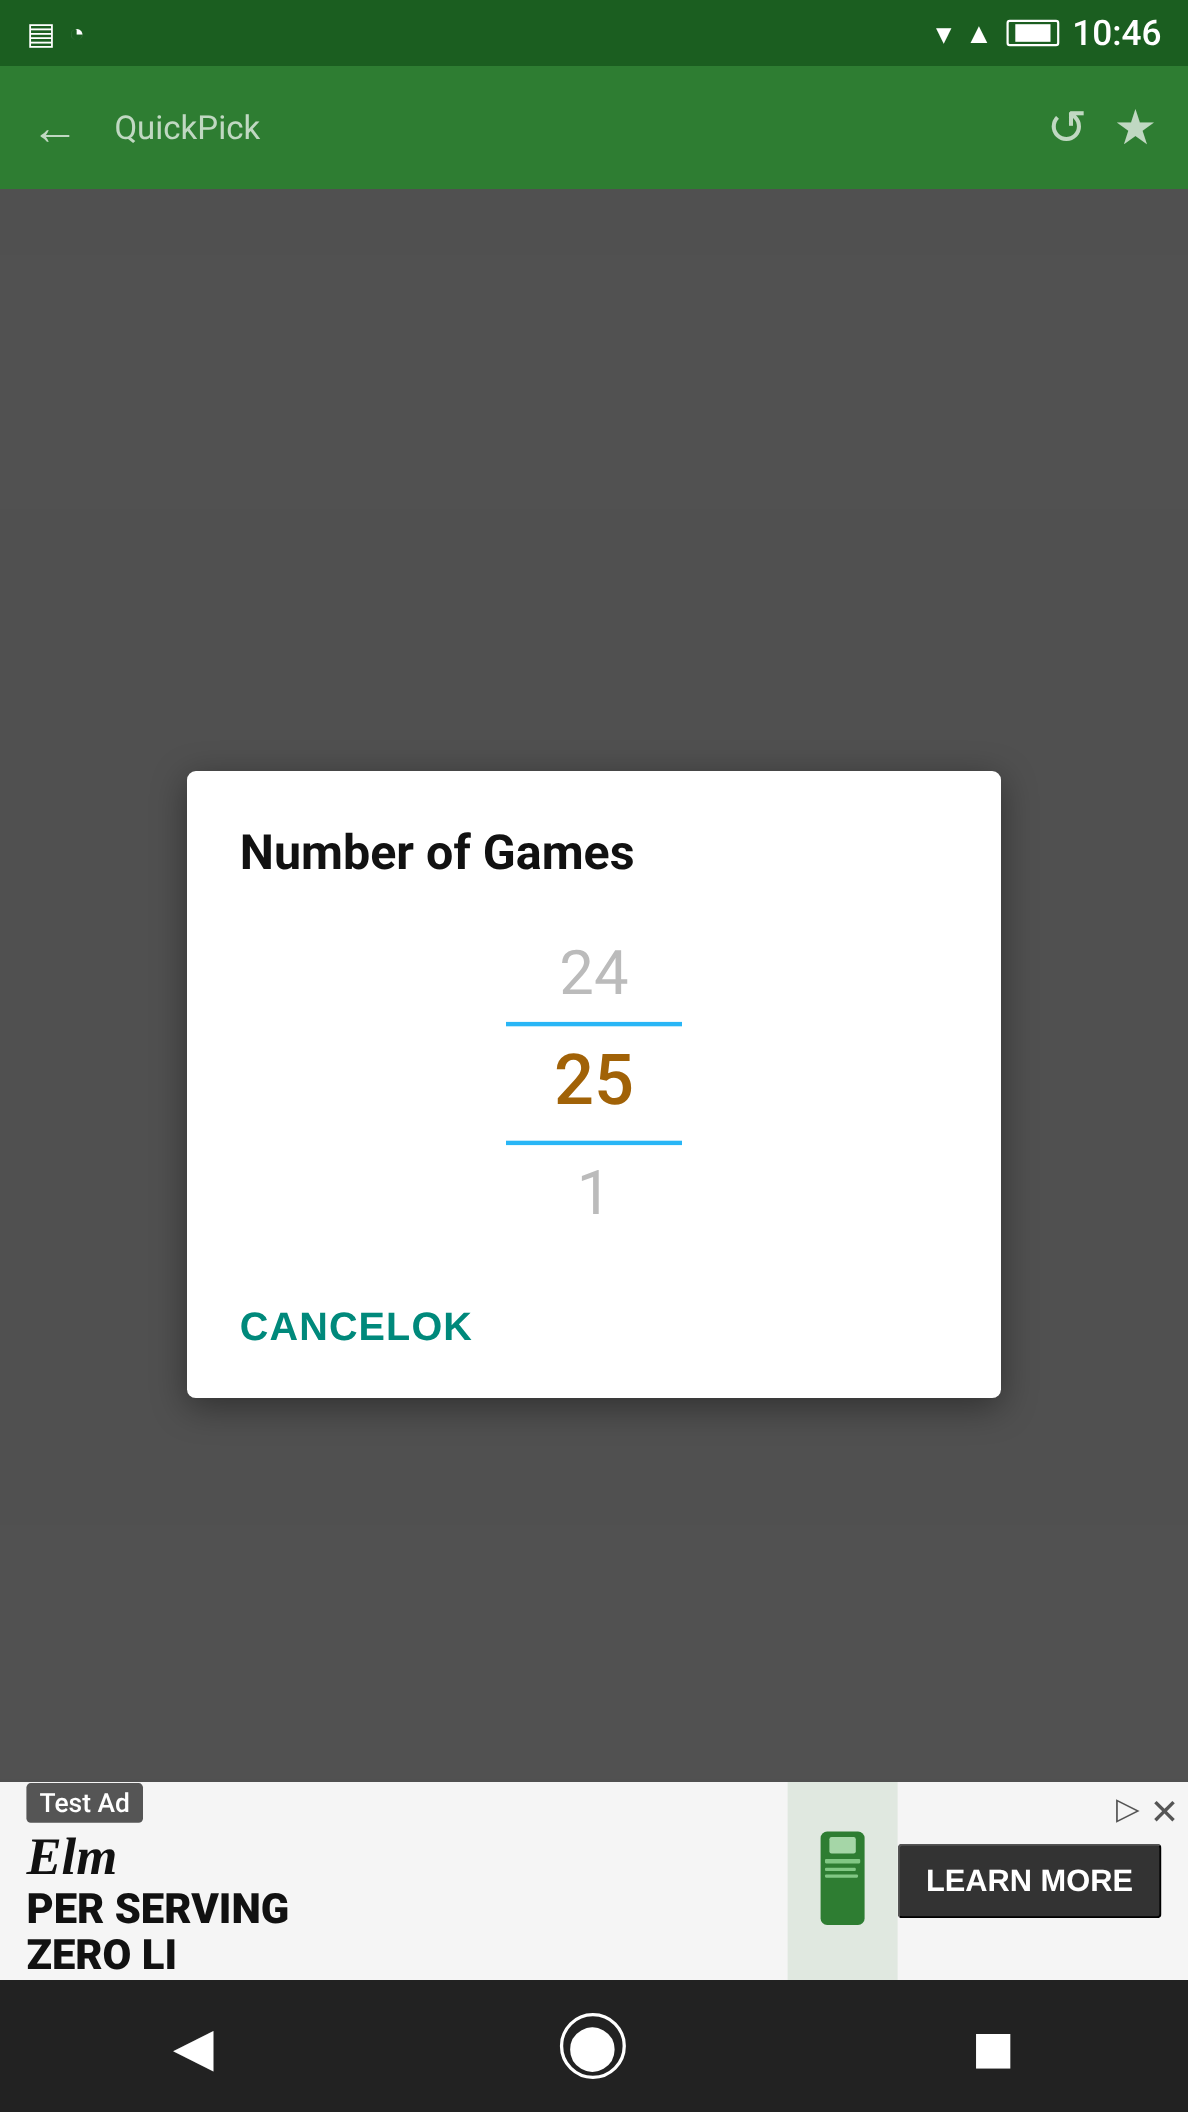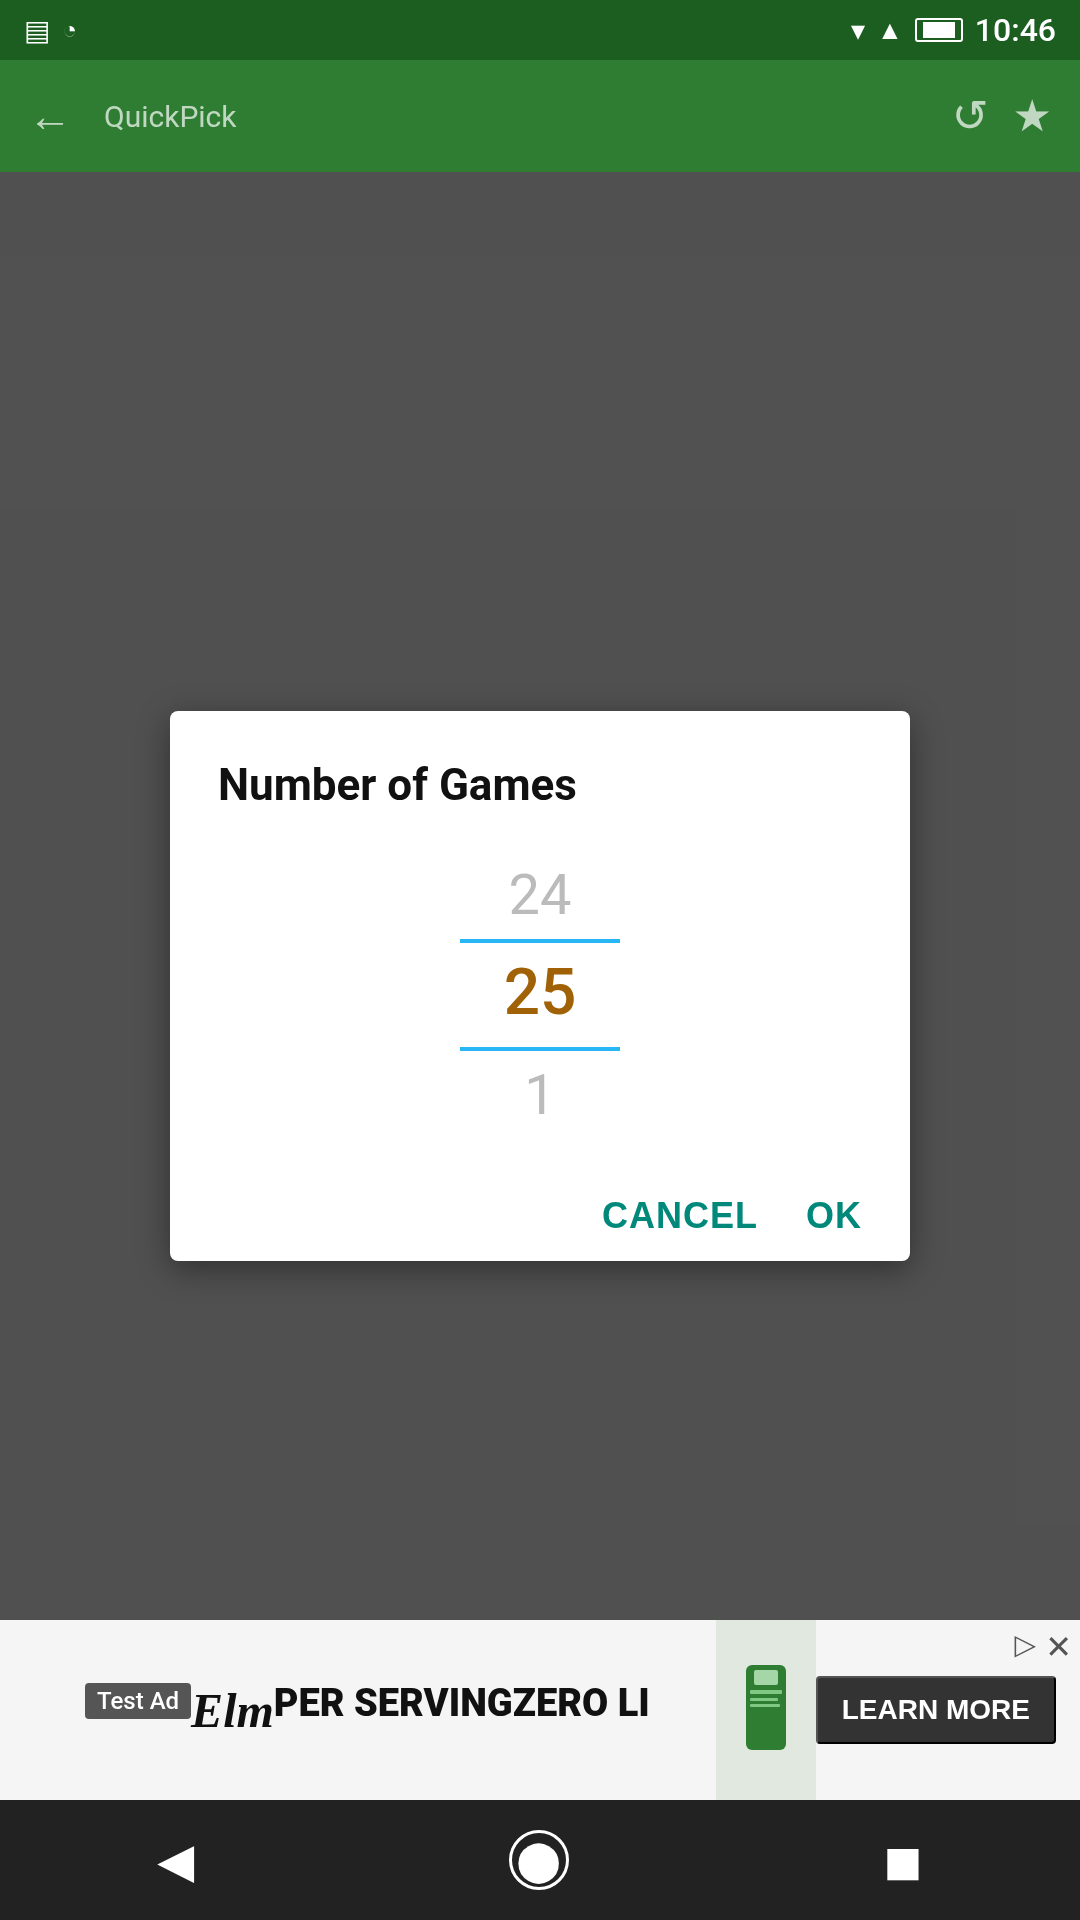--- a/index.html
+++ b/index.html
@@ -92,21 +92,21 @@
       bottom: 120px;
       display: flex;
       align-items: center;
       justify-content: center;
     }
 
     .dialog {
       background: white;
       border-radius: 8px;
       width: 740px;
-      padding: 48px 48px 16px 48px;
+      padding: 48px 48px 36px 48px;
       box-shadow: 0 8px 32px rgba(0,0,0,0.4);
     }
 
     .dialog-title {
       font-size: 44px;
       font-weight: 700;
       color: #111;
       margin-bottom: 40px;
     }
 
@@ -141,22 +141,21 @@
     .spinner-underline-bottom {
       width: 160px;
       height: 4px;
       background: #29b6f6;
       margin: 0 auto;
       margin-top: 4px;
     }
 
     .dialog-actions {
       display: flex;
-      justify-content: flex-end;
-      gap: 48px;
+      justify-content: flex-start;
       margin-top: 16px;
     }
 
     .dialog-button {
       font-size: 36px;
       font-weight: 700;
       color: #00897b;
       background: none;
       border: none;
       cursor: pointer;
@@ -175,23 +174,22 @@
       background: #f5f5f5;
       display: flex;
       align-items: center;
       overflow: hidden;
     }
 
     .ad-left {
       flex: 1;
       padding: 16px 24px;
       display: flex;
-      flex-direction: row;
+      flex-direction: column;
       justify-content: center;
-      margin-left: 19px;
     }
 
     .ad-brand {
       font-family: serif;
       font-size: 48px;
       font-weight: 900;
       color: #111;
       font-style: italic;
     }
 

